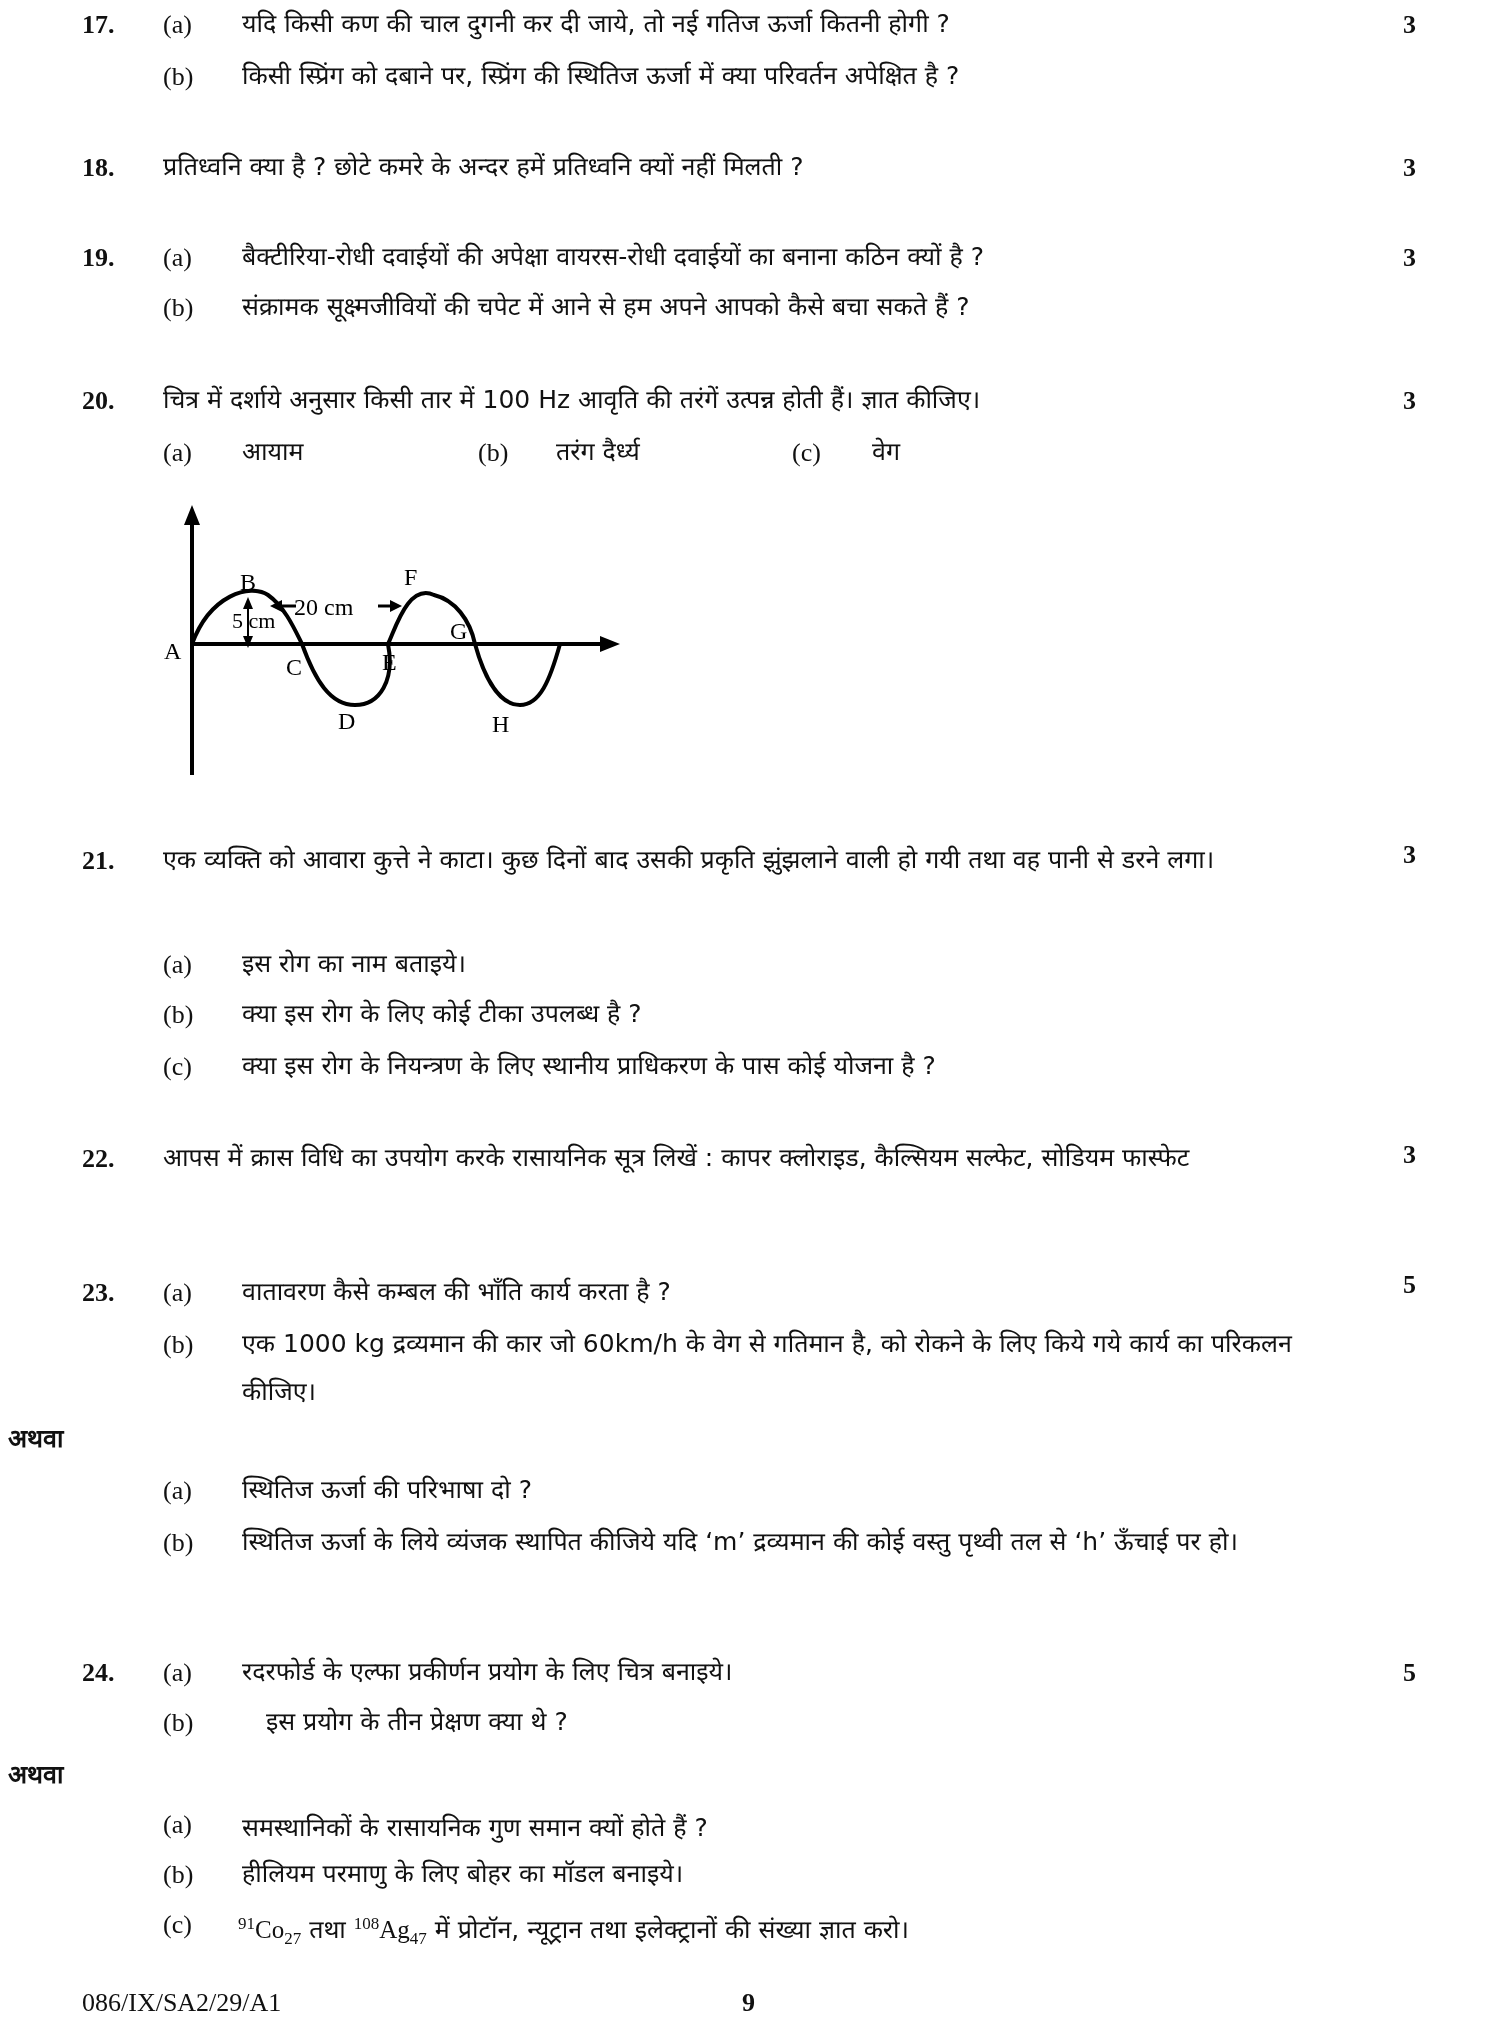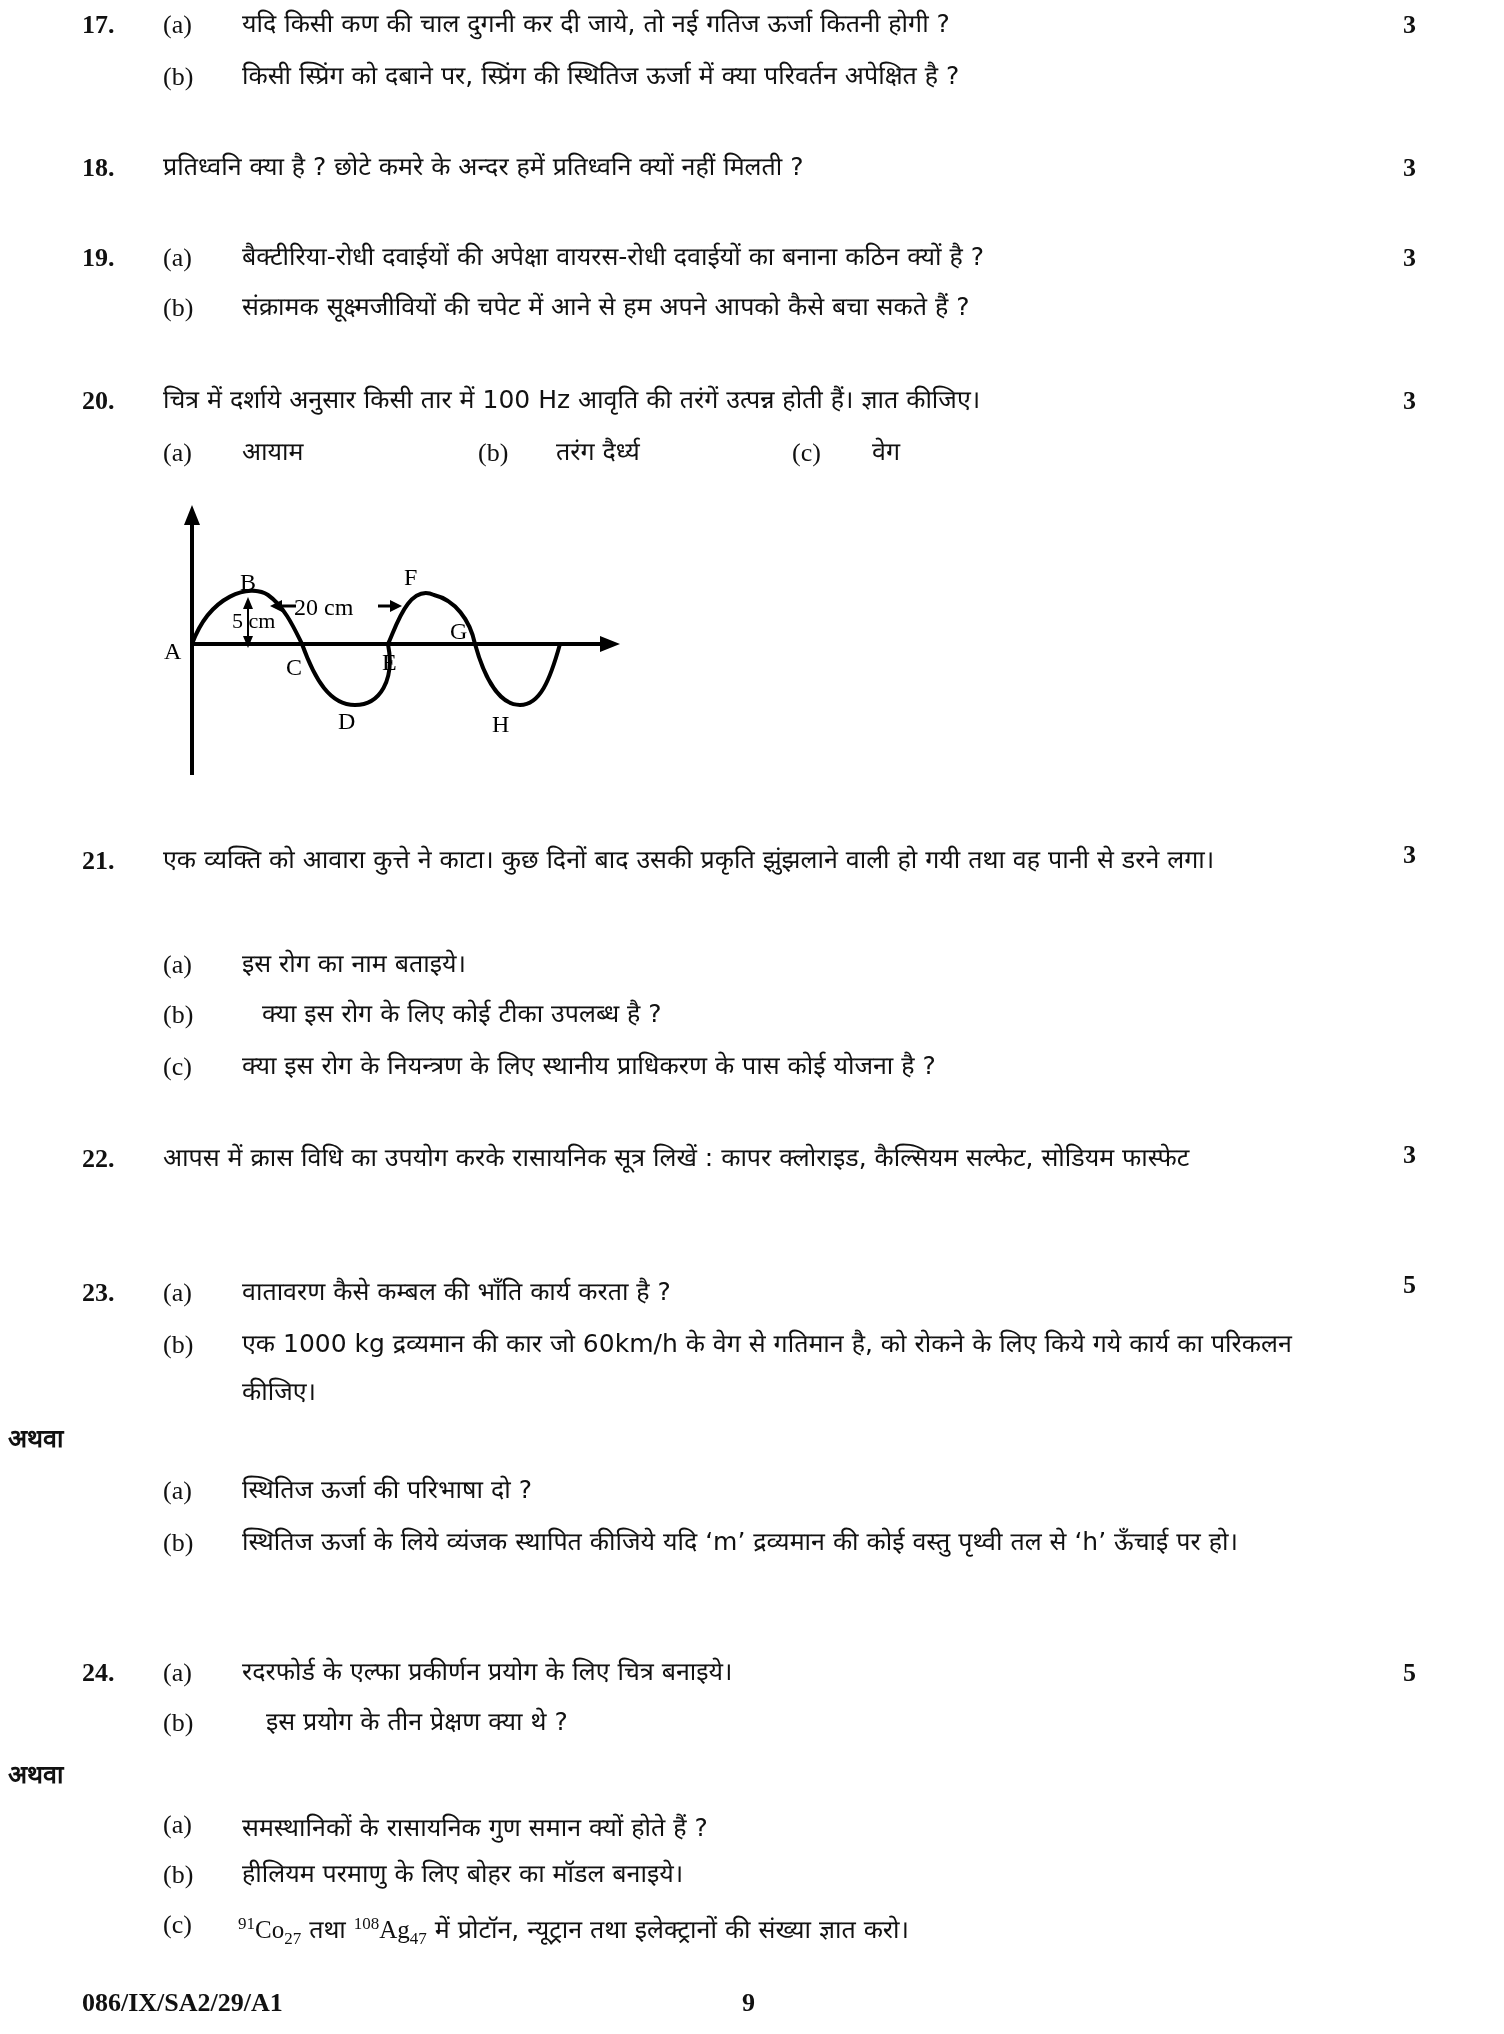--- a/index.html
+++ b/index.html
@@ -6,21 +6,21 @@
   body { width:1504px; height:2034px; position:relative; overflow:hidden;
          font-family:"DejaVu Serif", serif; color:#111; }
   .page { position:absolute; left:0; top:0; width:1504px; height:2034px; }
   .q { position:absolute; left:0; width:1504px; }
   .num { position:absolute; left:82px; font-weight:bold; font-size:26px; font-family:"Liberation Serif", serif; }
   .marks { position:absolute; left:1403px; font-weight:bold; font-size:26px; font-family:"Liberation Serif", serif; }
   .lbl { position:absolute; left:163px; font-size:26px; font-family:"Liberation Serif", serif; }
   .txt { position:absolute; font-size:25px; line-height:48px; font-family:"DejaVu Sans", sans-serif; white-space:nowrap; }
   .txt.wrap { white-space:normal; }
   .or { position:absolute; left:0; width:1380px; text-align:left; font-weight:bold; font-size:25px; font-family:"DejaVu Sans", sans-serif;padding-left:8px; }
-  .footer-code { position:absolute; left:82px; top:1988px; font-weight:bold; font-size:26px; font-family:"Liberation Serif", serif; }
+  .footer-code { position:absolute; left:82px; top:1988px; font-weight:normal; font-size:26px; font-family:"Liberation Serif", serif; }
   .footer-page { position:absolute; left:742px; top:1988px; font-weight:bold; font-size:26px; font-family:"Liberation Serif", serif; }
   sup, sub { font-size:17px; }
   .diagram { position:absolute; left:140px; top:505px; }
 </style>
 </head>
 <body>
 
 <div class="page">
 
   <div class="q" style="top:0;">
@@ -90,21 +90,21 @@
     <text x="352" y="227">H</text>
   </svg>
 
   <div class="q" style="top:840px;">
     <span class="num" style="top:6px;">21.</span>
     <span class="txt wrap" style="left:163px; top:-4px; width:1180px;">एक व्यक्ति को आवारा कुत्ते ने काटा। कुछ दिनों बाद उसकी प्रकृति झुंझलाने वाली हो गयी तथा वह पानी से डरने लगा।</span>
     <span class="marks" style="top:0px;">3</span>
     <span class="lbl" style="top:110px;">(a)</span>
     <span class="txt" style="left:242px; top:100px;">इस रोग का नाम बताइये।</span>
     <span class="lbl" style="top:160px;">(b)</span>
-    <span class="txt" style="left:242px; top:150px;margin-left:20px;">क्या इस रोग के लिए कोई टीका उपलब्ध है ?</span>
+    <span class="txt" style="left:242px; top:150px;">क्या इस रोग के लिए कोई टीका उपलब्ध है ?</span>
     <span class="lbl" style="top:212px;">(c)</span>
     <span class="txt" style="left:242px; top:202px;">क्या इस रोग के नियन्त्रण के लिए स्थानीय प्राधिकरण के पास कोई योजना है ?</span>
   </div>
 
   <div class="q" style="top:1144px;">
     <span class="num" style="top:0px;">22.</span>
     <span class="txt wrap" style="left:163px; top:-10px; width:1180px;">आपस में क्रास विधि का उपयोग करके रासायनिक सूत्र लिखें : कापर क्लोराइड, कैल्सियम सल्फेट, सोडियम फास्फेट</span>
     <span class="marks" style="top:-4px;">3</span>
   </div>
 

